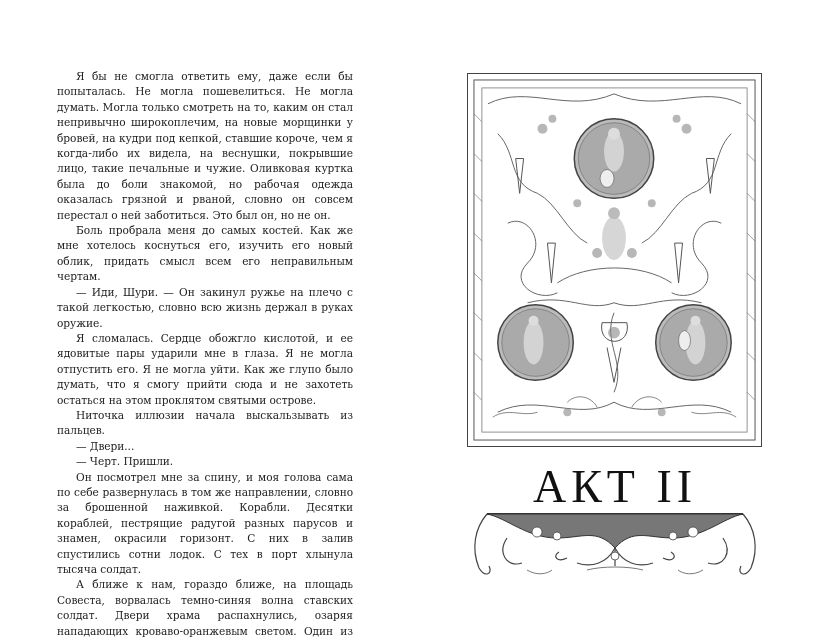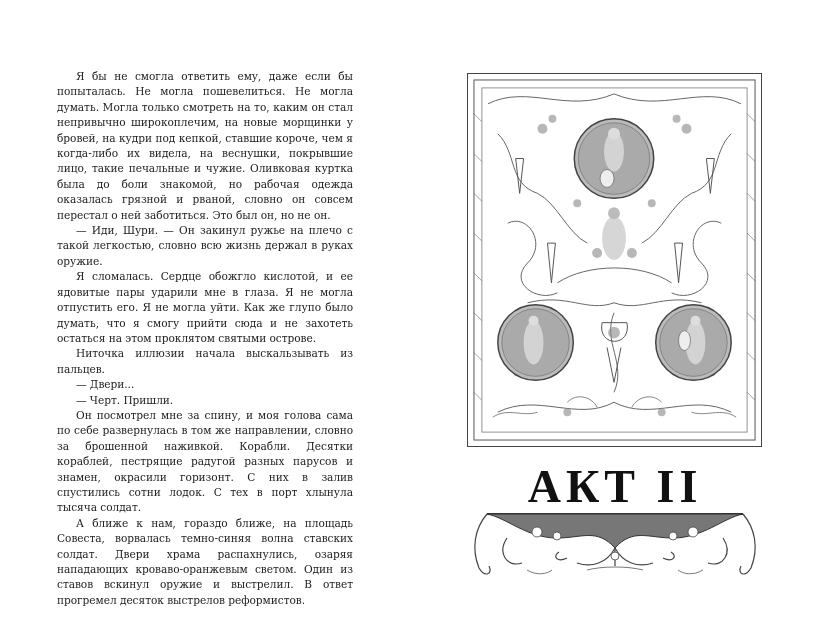--- a/index.html
+++ b/index.html
@@ -7,21 +7,21 @@
       width: 820px; height: 637px; background: #ffffff; overflow: hidden;
       position: relative;
       font-family: "DejaVu Serif", serif;
       color: #222;
     }
     .spread { position: absolute; left: 0; top: 0; width: 752px; height: 637px; }
     .page-left {
       position: absolute; left: 0; top: 0; width: 410px; height: 637px;
     }
     .page-right {
-      position: absolute; left: 410px; top: 0; width: 410px; height: 637px; font-weight: bold;
+      position: absolute; left: 410px; top: 0; width: 410px; height: 637px;
     }
     .text-block {
       position: absolute; left: 57px; top: 69px; width: 296px;
       font-size: 10.6px; line-height: 15.4px; text-align: justify;
       hyphens: manual;
       letter-spacing: -0.05px;
     }
     .text-block p { margin: 0; text-indent: 19px; }
     .illustration {
       position: absolute; left: 57px; top: 73px; width: 295px; height: 374px;
@@ -39,20 +39,21 @@
     .ornament svg { width: 100%; height: 100%; display: block; }
   </style>
 </head>
 <body>
 
 <div class="spread">
 
   <div class="page-left">
     <div class="text-block">
       <p>Я бы не смогла ответить ему, даже если бы попыталась. Не могла пошевелиться. Не могла думать. Могла только смо­треть на то, каким он стал непривычно широкоплечим, на новые морщинки у бровей, на кудри под кепкой, ставшие ко­роче, чем я когда-либо их видела, на веснушки, покрывшие лицо, такие печальные и чужие. Оливковая куртка была до боли знакомой, но рабочая одежда оказалась грязной и рва­ной, словно он совсем перестал о ней заботиться. Это был он, но не он.</p>
+      <p>Боль пробрала меня до самых костей. Как же мне хо­телось коснуться его, изучить его новый облик, придать смысл всем его неправильным чертам.</p>
       <p>— Иди, Шури. — Он закинул ружье на плечо с такой лег­костью, словно всю жизнь держал в руках оружие.</p>
       <p>Я сломалась. Сердце обожгло кислотой, и ее ядовитые пары ударили мне в глаза. Я не могла отпустить его. Я не мог­ла уйти. Как же глупо было думать, что я смогу прийти сюда и не захотеть остаться на этом проклятом святыми острове.</p>
       <p>Ниточка иллюзии начала выскальзывать из пальцев.</p>
       <p>— Двери...</p>
       <p>— Черт. Пришли.</p>
       <p>Он посмотрел мне за спину, и моя голова сама по себе развернулась в том же направлении, словно за брошенной наживкой. Корабли. Десятки кораблей, пестрящие радугой разных парусов и знамен, окрасили горизонт. С них в залив спустились сотни лодок. С тех в порт хлынула тысяча солдат.</p>
       <p>А ближе к нам, гораздо ближе, на площадь Совеста, ворвалась темно-синяя волна ставских солдат. Двери хра­ма распахнулись, озаряя нападающих кроваво-оранжевым светом. Один из ставов вскинул оружие и выстрелил. В от­вет прогремел десяток выстрелов реформистов.</p>
 
     </div>
   </div>

